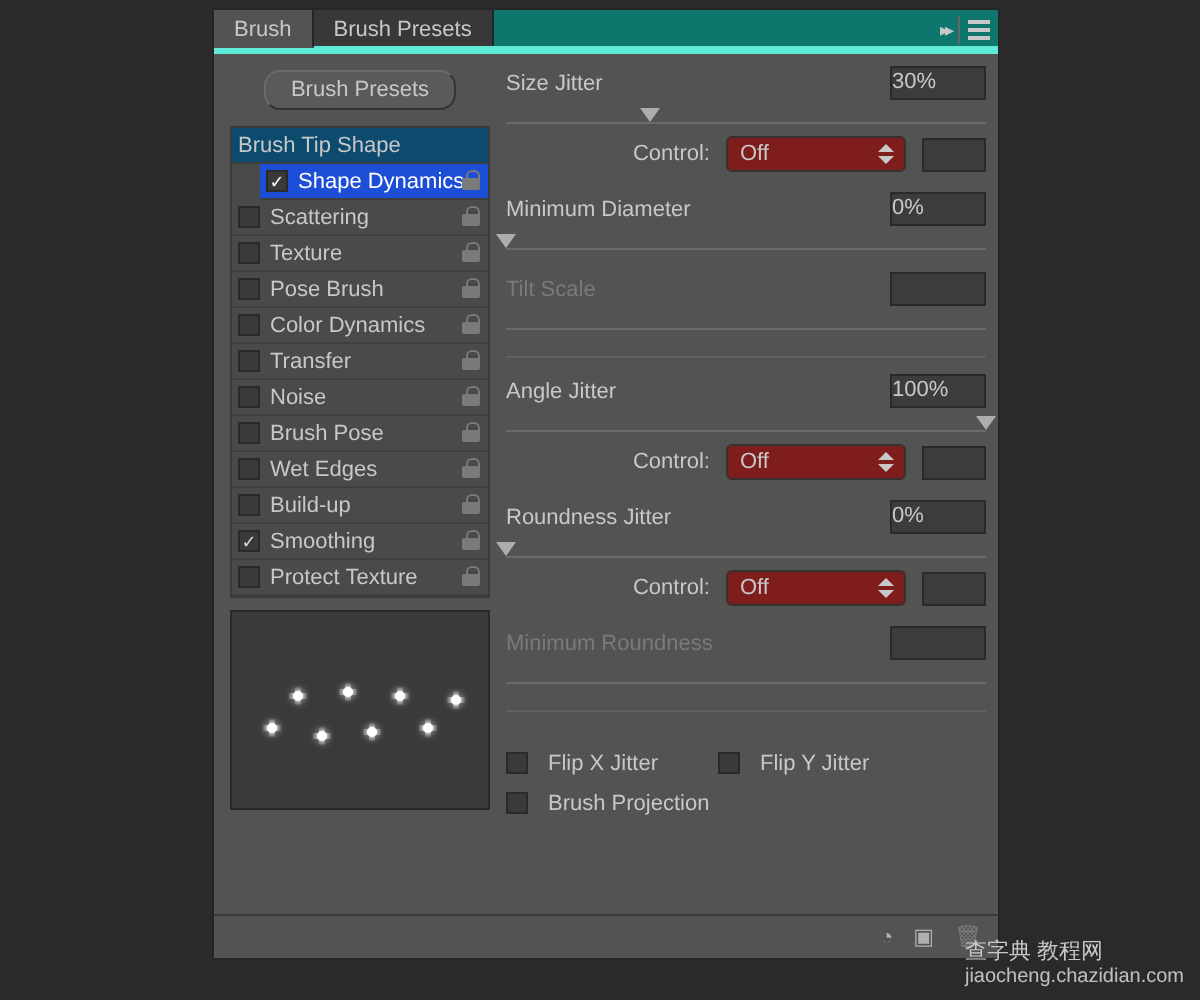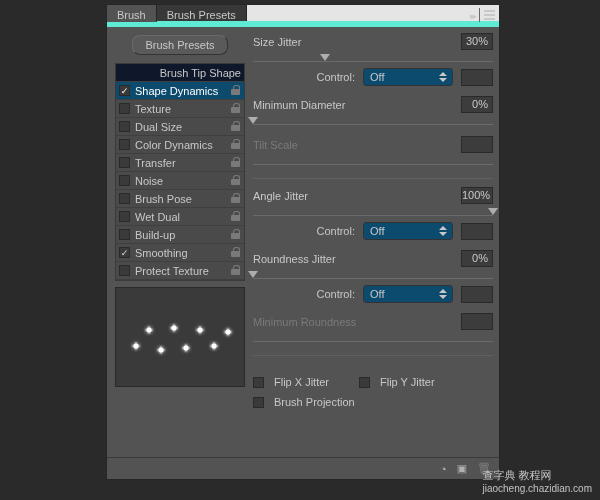--- a/index.html
+++ b/index.html
@@ -1,59 +1,59 @@
 <!DOCTYPE html>
 <html><head>
 <meta charset="utf-8">
 <style>
 * { box-sizing: border-box; margin: 0; padding: 0; font-family: Tahoma, Arial, sans-serif; font-size: 11px; color: #c8c8c8; user-select: none; }
 body { background: #2a2a2a; width: 600px; height: 500px; position: relative; }
 .panel { position: absolute; left: 106px; top: 4px; width: 394px; height: 476px; background: #535353; border: 1px solid #262626; display: flex; flex-direction: column; }
-.tabbar { height: 22px; background: #e5e5e5; display: flex; align-items: stretch; border-bottom: 6px solid #5eead4; position: relative; }
+.tabbar { height: 22px; background: #0f766e; display: flex; align-items: stretch; border-bottom: 4px solid #5eead4; position: relative; }
 .tab { padding: 4px 10px 0 10px; background: #383838; border-right: 1px solid #262626; cursor: default; }
 .tab.active { background: #535353; border-bottom: 1px solid #535353; margin-bottom: -1px; }
 .tabicons { position: absolute; right: 4px; top: 3px; display: flex; gap: 4px; align-items: center; }
 .tabicons span { cursor: pointer; }
 .arrows::before { content: "\25B8\25B8"; font-size: 9px; letter-spacing: -2px; }
 .divider { width: 1px; height: 14px; background: #666; }
 .menubars { width: 11px; height: 11px; background: linear-gradient(#c8c8c8 0 2px,transparent 2px 4px,#c8c8c8 4px 6px,transparent 6px 8px,#c8c8c8 8px 10px,transparent 10px); }
 .body { flex: 1; display: flex; padding: 4px 6px 4px 8px; gap: 8px; }
 .left { width: 130px; display: flex; flex-direction: column; }
 .bp-btn { align-self: center; margin: 4px 0 8px 0; padding: 3px 12px; background: #5a5a5a; border: 1px solid #333; border-top-color: #6a6a6a; border-left-color: #6a6a6a; border-radius: 8px; cursor: pointer; }
 .list { border: 1px solid #3a3a3a; background: #4a4a4a; }
 .row { display: flex; align-items: center; height: 18px; padding: 0 3px; border-bottom: 1px solid #3f3f3f; position: relative; }
-.row.head { justify-content: flex-end; background: #0f172a; }
-.row.sel { background: #0c4a6e; }
+.row.head { justify-content: flex-start; background: #0c4a6e; }
+.row.sel { background: #1d4ed8; margin-left: 14px; }
 .row.sel span { color: #fff; }
 .cb { width: 11px; height: 11px; border: 1px solid #2a2a2a; background: #3a3a3a; margin-right: 5px; display: flex; align-items: center; justify-content: center; font-size: 9px; color: #ddd; }
 .cb.on::before { content: "✓"; }
 .lock { position: absolute; right: 4px; top: 3px; width: 9px; height: 10px; }
 .lock::before { content: ""; position: absolute; bottom: 0; left: 0; width: 9px; height: 6px; background: #7a7a7a; border-radius: 1px; }
 .lock::after { content: ""; position: absolute; top: 0; left: 2px; width: 5px; height: 5px; border: 1px solid #7a7a7a; border-bottom: none; border-radius: 3px 3px 0 0; }
 .preview { margin-top: 6px; height: 100px; border: 1px solid #2a2a2a; background: #3a3a3a; position: relative; overflow: hidden; }
 .sparkle { position: absolute; width: 14px; height: 14px; transform: translate(-50%,-50%); }
 .sparkle::before, .sparkle::after { content: ""; position: absolute; left: 50%; top: 50%; background: radial-gradient(circle,#fff 0%,rgba(255,255,255,0) 70%); }
 .sparkle::before { width: 14px; height: 3px; transform: translate(-50%,-50%); }
 .sparkle::after { width: 3px; height: 14px; transform: translate(-50%,-50%); }
 .sparkle .dot { position: absolute; left: 50%; top: 50%; width: 5px; height: 5px; background: #fff; border-radius: 50%; transform: translate(-50%,-50%); box-shadow: 0 0 4px #fff; }
 .right { flex: 1; display: flex; flex-direction: column; gap: 2px; padding-top: 2px; }
 .group { margin-bottom: 6px; }
 .lblrow { display: flex; justify-content: space-between; align-items: center; margin-bottom: 3px; }
-.valbox { width: 32px; height: 17px; background: #3c3c3c; border: 1px solid #2a2a2a; text-align: right; padding: 1px 4px 0 0; }
+.valbox { width: 48px; height: 17px; background: #3c3c3c; border: 1px solid #2a2a2a; padding: 1px 4px 0 0; }
 .slider { position: relative; height: 12px; }
 .track { position: absolute; left: 0; right: 0; top: 8px; height: 1px; background: #333; border-bottom: 1px solid #6a6a6a; }
 .thumb { position: absolute; top: 1px; width: 0; height: 0; border-left: 5px solid transparent; border-right: 5px solid transparent; border-top: 7px solid #adadad; transform: translateX(-50%); cursor: pointer; }
 .ctrlrow { display: flex; align-items: center; gap: 8px; margin: 3px 0 2px 0; justify-content: flex-end; }
 .ctrlrow .lbl { width: 56px; text-align: right; }
-.dropdown { width: 90px; height: 18px; background: #0c4a6e; border: 1px solid #333; border-radius: 3px; display: flex; align-items: center; padding: 0 6px; position: relative; cursor: pointer; }
+.dropdown { width: 90px; height: 18px; background: #7f1d1d; border: 1px solid #333; border-radius: 3px; display: flex; align-items: center; padding: 0 6px; position: relative; cursor: pointer; }
 .dropdown::after { content: ""; position: absolute; right: 5px; top: 3px; width: 0; height: 0; border-left: 4px solid transparent; border-right: 4px solid transparent; border-bottom: 4px solid #c8c8c8; }
 .dropdown::before { content: ""; position: absolute; right: 5px; bottom: 3px; width: 0; height: 0; border-left: 4px solid transparent; border-right: 4px solid transparent; border-top: 4px solid #c8c8c8; }
 .degbox { width: 32px; height: 17px; background: #3c3c3c; border: 1px solid #2a2a2a; }
 .disabled, .disabled * { color: #7a7a7a !important; }
-.flatcbrow { display: flex; align-items: flex-end; gap: 5px; }
+.flatcbrow { display: flex; align-items: flex-start; gap: 5px; }
 .flips { display: flex; gap: 30px; margin-top: 12px; }
 .sep { height: 1px; background: #3f3f3f; border-bottom: 1px solid #606060; margin: 2px 0 6px 0; }
 .footer { height: 22px; border-top: 1px solid #3a3a3a; display: flex; justify-content: flex-end; align-items: center; padding: 0 8px; gap: 10px; }
 .footer span { cursor: pointer; opacity: 0.8; }
 .footer .dim { opacity: 0.35; cursor: default; }
 .watermark { position: absolute; right: 8px; bottom: 6px; font-size: 14px; color: rgba(255,255,255,0.85); font-family: "Microsoft YaHei", sans-serif; }
 .watermark .sub { font-size: 10px; color: rgba(255,255,255,0.7); display: block; text-align: right; }
 </style>
 </head>
 <body>
@@ -77,26 +77,31 @@
         <div class="row head">
             <span>Brush Tip Shape</span>
           </div>
         <div class="row sel">
             <span class="cb on"></span>
             <span>Shape Dynamics</span>
             <span class="lock"></span>
           </div>
         <div class="row">
             <span class="cb"></span>
+            <span>Scattering</span>
+            <span class="lock"></span>
+          </div>
+        <div class="row">
+            <span class="cb"></span>
             <span>Texture</span>
             <span class="lock"></span>
           </div>
         <div class="row">
             <span class="cb"></span>
-            <span>Dual Size</span>
+            <span>Pose Brush</span>
             <span class="lock"></span>
           </div>
         <div class="row">
             <span class="cb"></span>
             <span>Color Dynamics</span>
             <span class="lock"></span>
           </div>
         <div class="row">
             <span class="cb"></span>
             <span>Transfer</span>
@@ -107,21 +112,21 @@
             <span>Noise</span>
             <span class="lock"></span>
           </div>
         <div class="row">
             <span class="cb"></span>
             <span>Brush Pose</span>
             <span class="lock"></span>
           </div>
         <div class="row">
             <span class="cb"></span>
-            <span>Wet Dual</span>
+            <span>Wet Edges</span>
             <span class="lock"></span>
           </div>
         <div class="row">
             <span class="cb"></span>
             <span>Build-up</span>
             <span class="lock"></span>
           </div>
         <div class="row">
             <span class="cb on"></span>
             <span>Smoothing</span>

